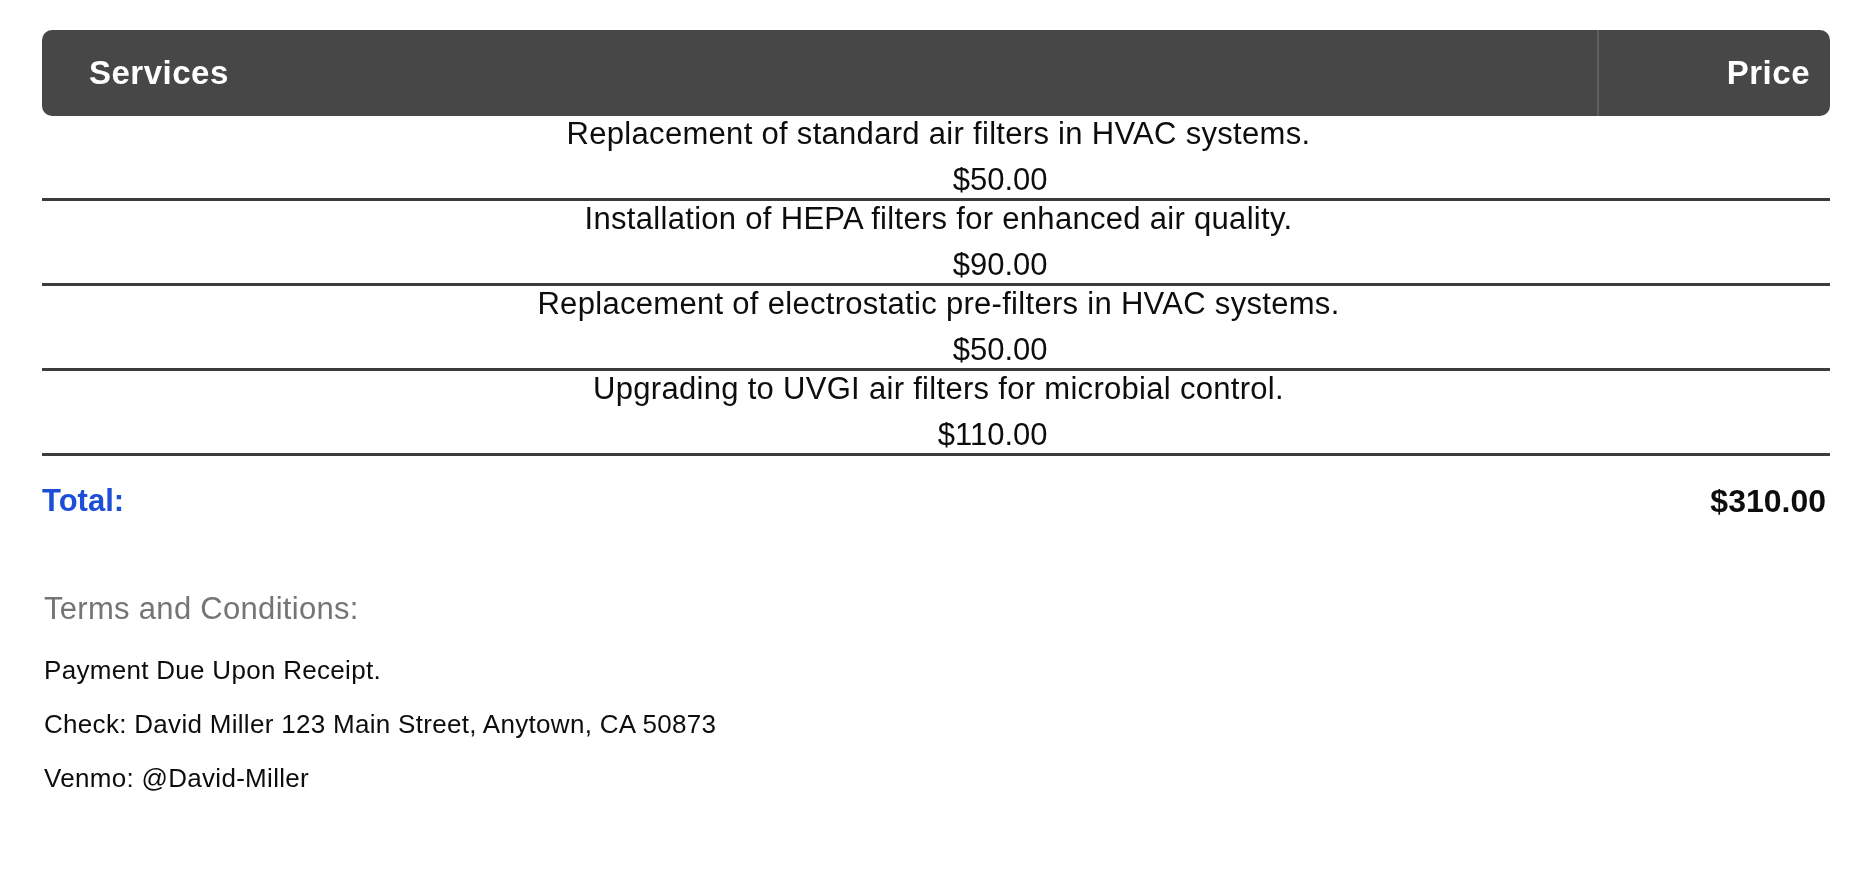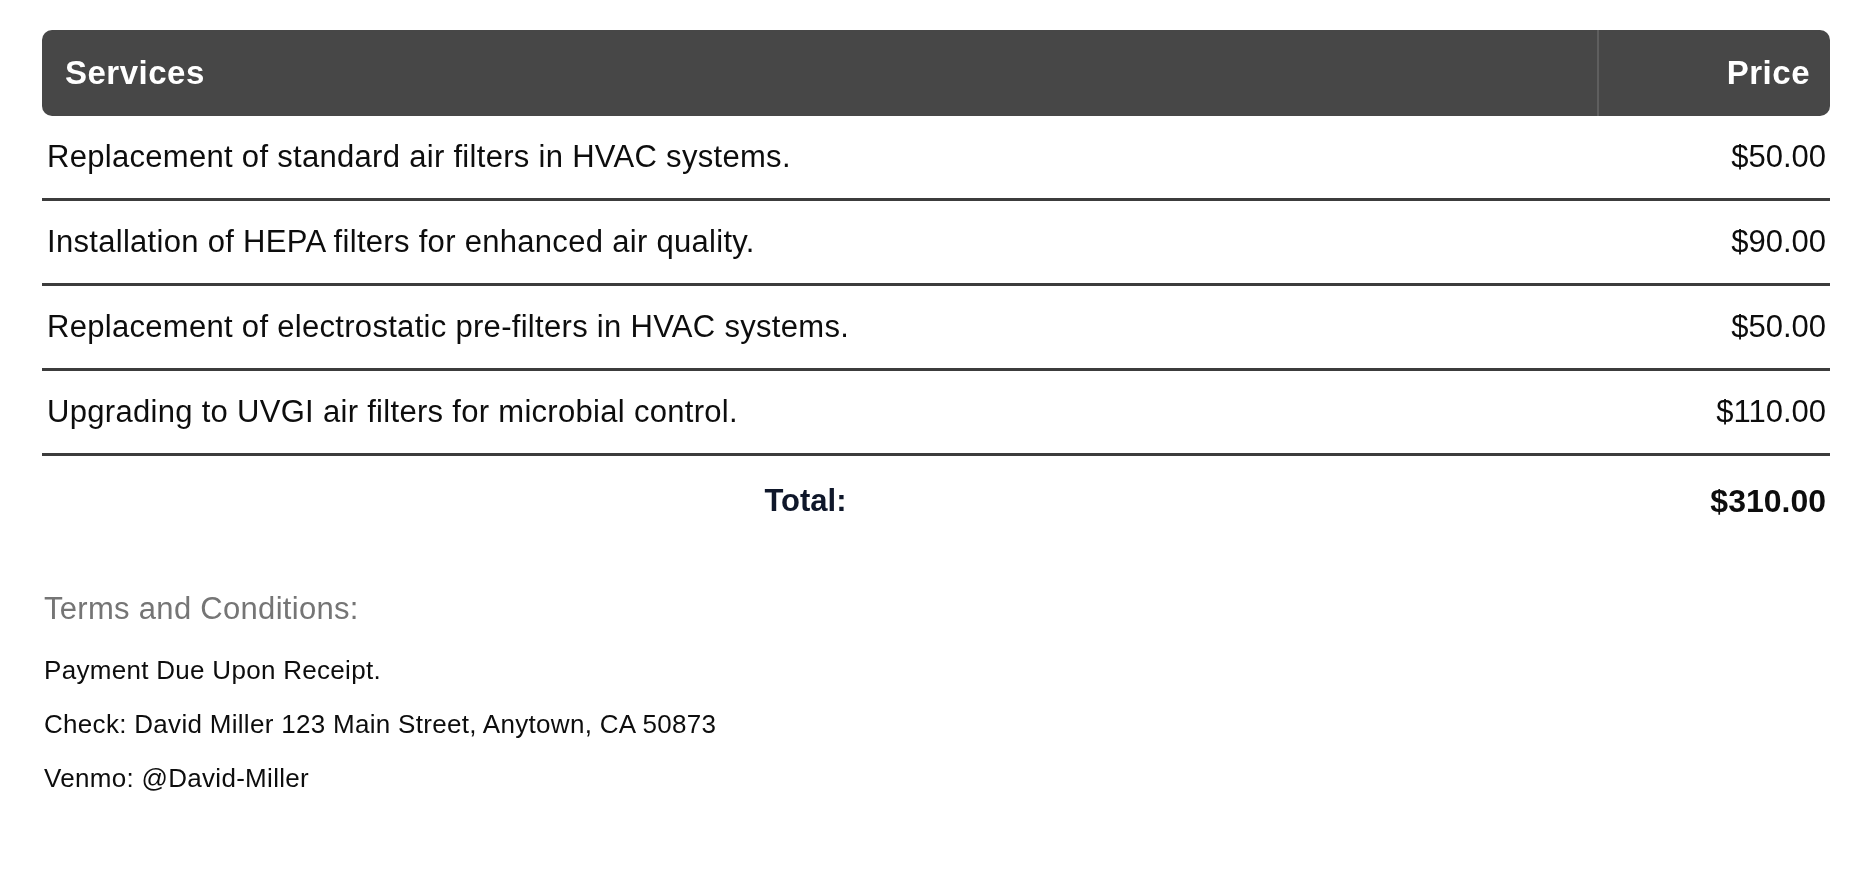--- a/index.html
+++ b/index.html
@@ -19,20 +19,21 @@
   
   .svc-table { width: 100%; }
 
   .thead-row {
     display: flex;
     align-items: center;
     height: 86px;
     background: #474747;
     border-radius: 10px;
     overflow: hidden;
+    padding-left: 24px;
   }
   .th-services {
     flex: 1;
     padding-left: 23px;
     color: #ffffff;
     font-size: 33px;
     font-weight: bold;
     letter-spacing: 0.5px;
     border-right: 2px solid #5e5e5e;
     height: 100%;
@@ -51,20 +52,21 @@
     display: flex;
     align-items: center;
     justify-content: flex-end;
   }
 
   .body-row {
     display: flex;
     align-items: center;
     height: 85px;
     border-bottom: 3px solid #3c3c3c;
+    flex-direction: column;
   }
   .td-service {
     flex: 1;
     padding-left: 5px;
     font-size: 31px;
     color: #0d0d0d;
     letter-spacing: 0.3px;
   }
   .td-price {
     width: 231px;
@@ -75,24 +77,24 @@
   }
 
   .total-row {
     display: flex;
     align-items: center;
     height: 90px;
   }
   .total-label {
     flex: 1;
     padding-right: 30px;
-    text-align: center;
+    text-align: left;
     font-size: 31px;
     font-weight: bold;
-    color: #0f172a;
+    color: #1d4ed8;
   }
   .total-value {
     width: 231px;
     padding-right: 4px;
     text-align: right;
     font-size: 32px;
     font-weight: bold;
     color: #0d0d0d;
   }
 

